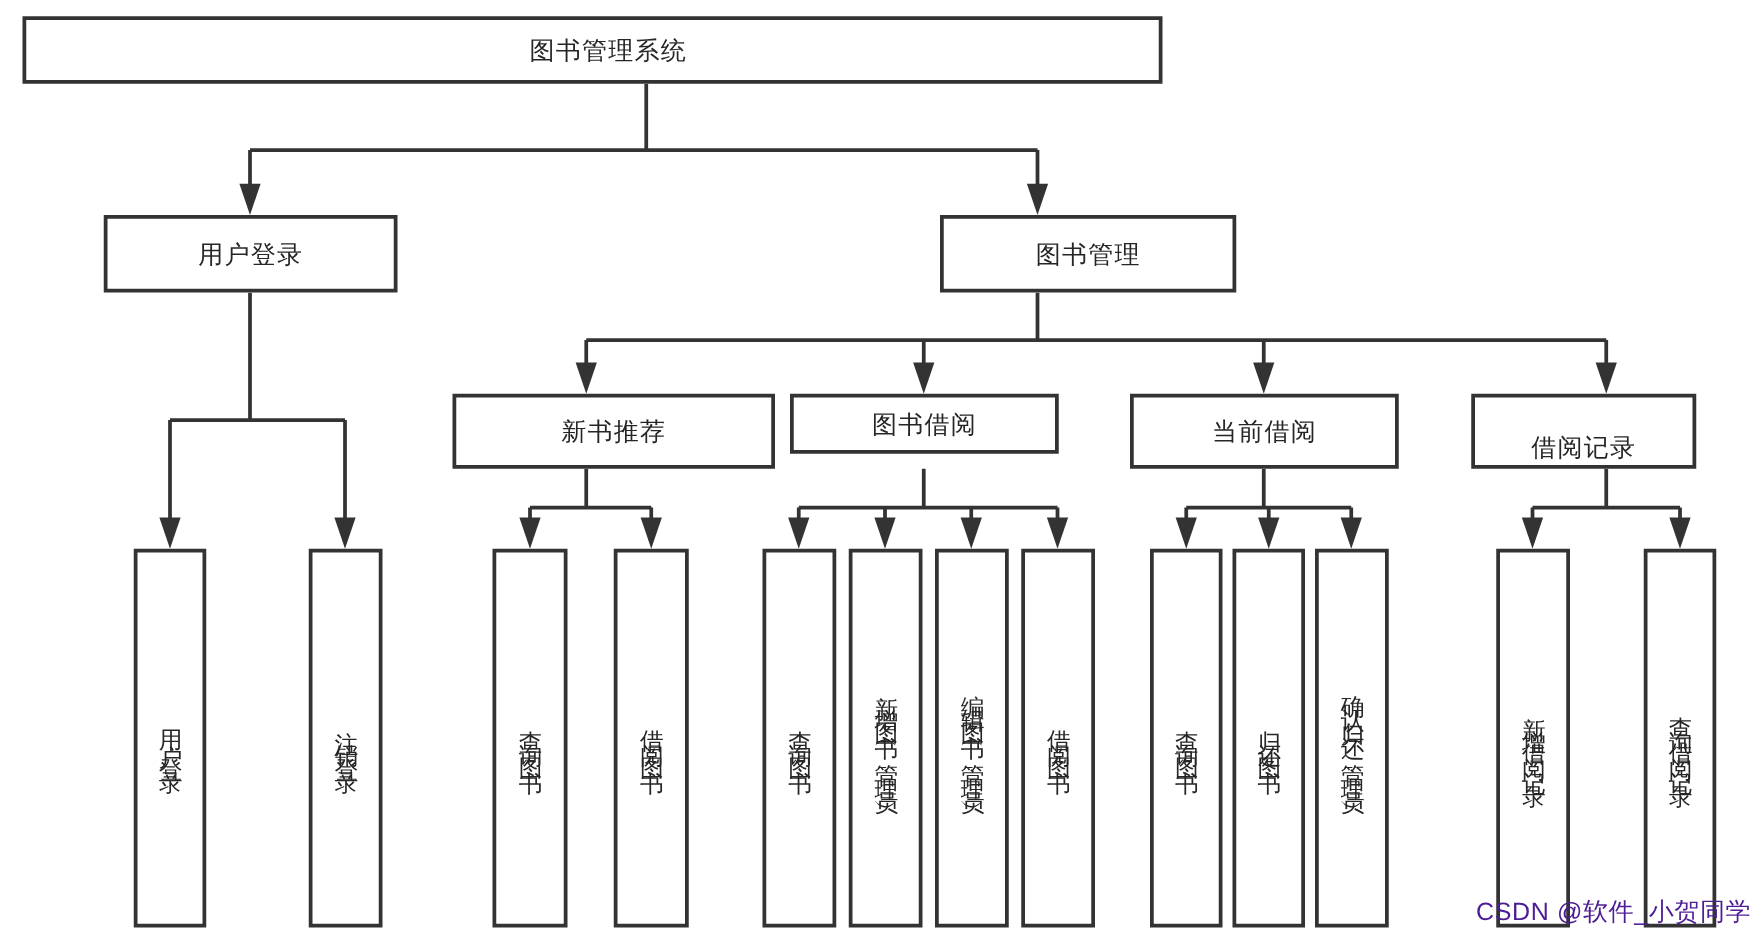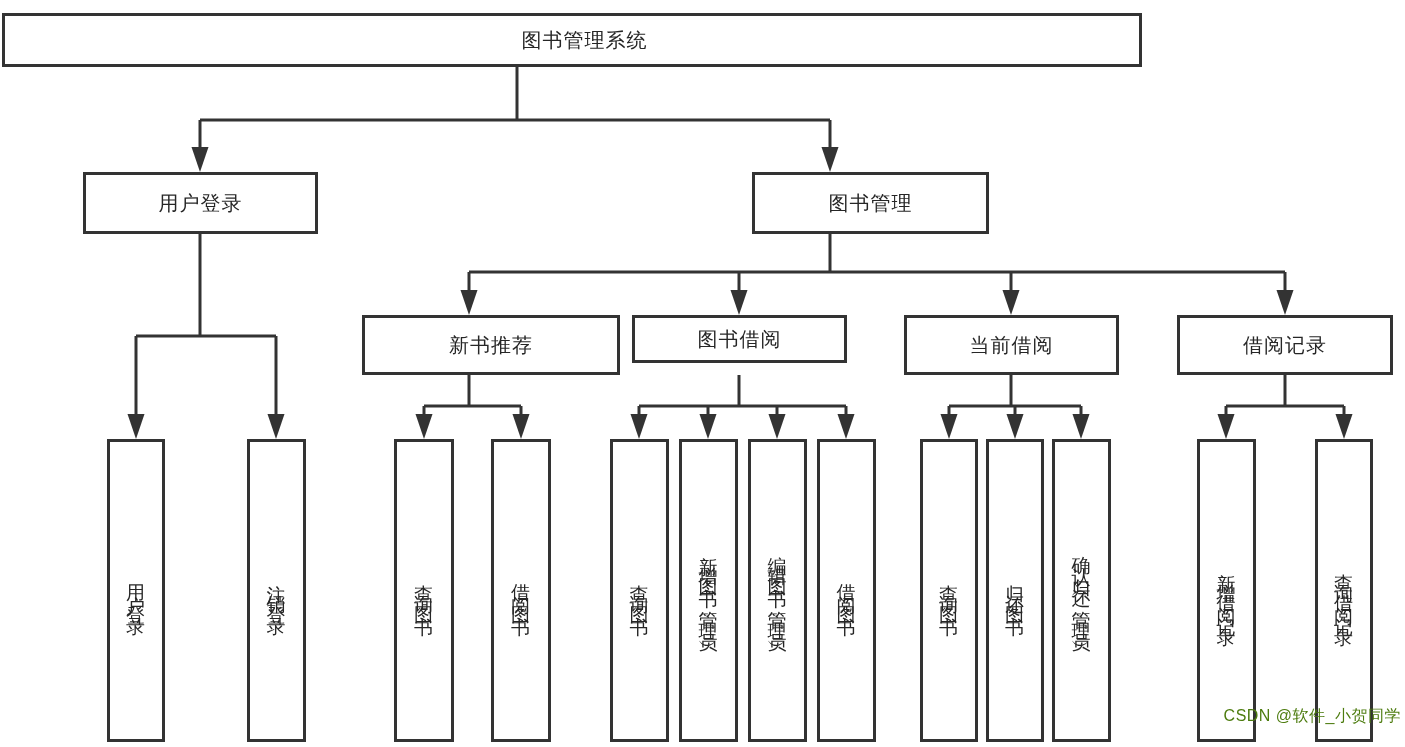--- a/index.html
+++ b/index.html
@@ -27,23 +27,23 @@
   .vbox .vtext{
     writing-mode:vertical-rl;
     text-orientation:mixed;
     letter-spacing:11px;
     line-height:1;
     white-space:nowrap;
   }
   .watermark{
     position:absolute;
     right:4px;
-    bottom:20px;
-    font-size:16px;
-    color:#4d7c0f;
+    bottom:4px;
+    font-size:20px;
+    color:#4c1d95;
     letter-spacing:0.5px;
     z-index:5;
     white-space:nowrap;
   }
   svg line{stroke:#333333;stroke-width:3;}
   svg polygon{fill:#333333;stroke:none;}
 </style>
 </head>
 <body>
 
@@ -118,41 +118,41 @@
     <g>
       <line x1="1285" y1="375" x2="1285" y2="406"></line>
       <line x1="1226" y1="406" x2="1344" y2="406"></line>
       <line x1="1226" y1="406" x2="1226" y2="418"></line>
       <line x1="1344" y1="406" x2="1344" y2="418"></line>
       <polygon points="1217.5,414 1234.5,414 1226,439"></polygon>
       <polygon points="1335.5,414 1352.5,414 1344,439"></polygon>
     </g>
   </svg>
 
-  <div class="box hbox" style="left:2px;top:13px;width:1140px;height:54px;padding-left:25px;">
+  <div class="box hbox" style="left:18px;top:13px;width:912px;height:54px;padding-left:25px;">
     <span>图书管理系统</span>
   </div>
 
   <div class="box hbox" style="left:83px;top:172px;width:235px;height:62px;">
     <span>用户登录</span>
   </div>
   <div class="box hbox" style="left:712px;top:172px;width:237px;height:62px;margin-left:40px;">
     <span>图书管理</span>
   </div>
 
   <div class="box hbox" style="left:362px;top:315px;width:258px;height:60px;">
     <span>新书推荐</span>
   </div>
   <div class="box hbox" style="left:632px;top:315px;width:215px;height:48px;">
     <span>图书借阅</span>
   </div>
   <div class="box hbox" style="left:904px;top:315px;width:215px;height:60px;">
     <span>当前借阅</span>
   </div>
-  <div class="box hbox" style="left:1177px;top:315px;width:216px;height:60px;">
+  <div class="box hbox" style="left:1177px;top:315px;width:180px;height:60px;align-items:flex-end;">
     <span>借阅记录</span>
   </div>
 
   <div class="box vbox" style="left:107px;top:439px;width:58px;height:303px;">
     <span class="vtext">用户登录</span>
   </div>
   <div class="box vbox" style="left:247px;top:439px;width:59px;height:303px;">
     <span class="vtext">注销登录</span>
   </div>
 

